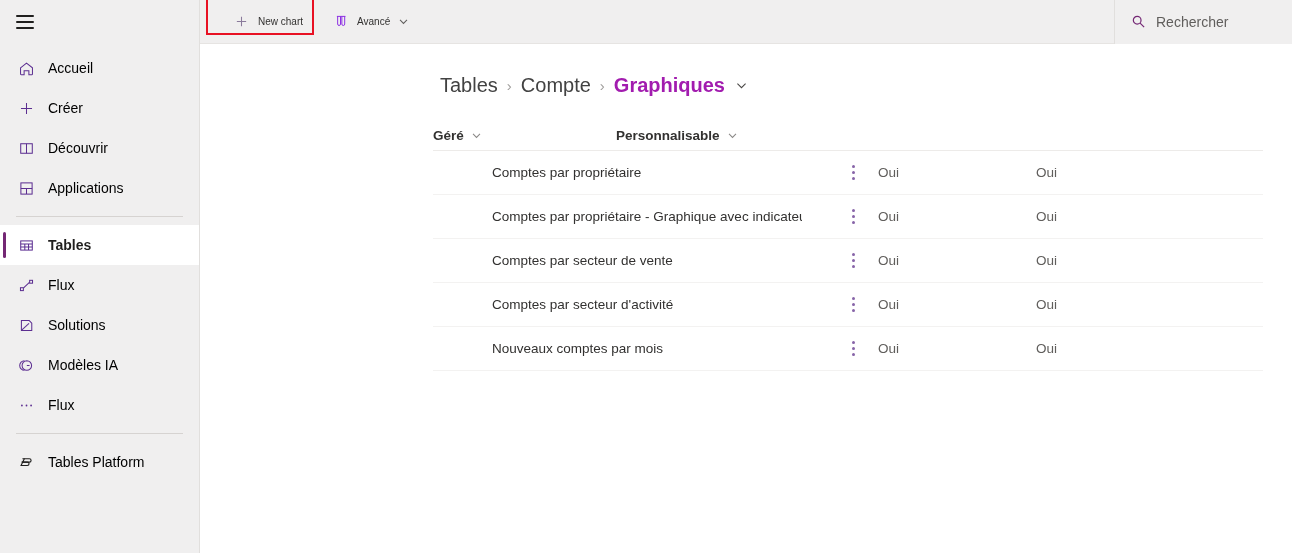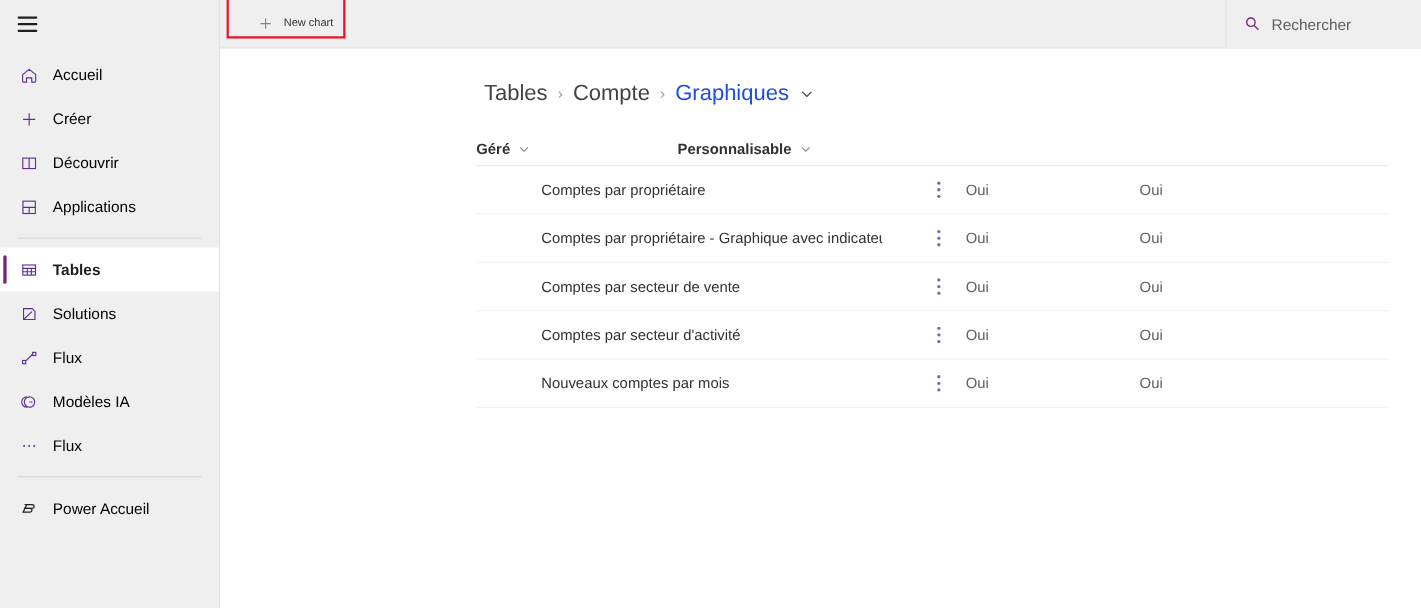--- a/index.html
+++ b/index.html
@@ -112,21 +112,21 @@
 
   
   .content { flex: 1 1 auto; background: #ffffff; overflow: hidden; }
 
   .breadcrumb {
     display: flex; align-items: center;
     padding: 30px 0 0 240px;
     font-size: 20px; color: #424242;
   }
   .crumb { cursor: pointer; color: #424242; font-weight: 400; }
-  .crumb.current { color: #1d4ed8; font-weight: 400; cursor: default; }
+  .crumb.current { color: #a21caf; font-weight: 700; cursor: default; }
   .crumb-sep { margin: 0 9px; color: #a19f9d; font-size: 15px; display:flex; align-items:center; }
   .crumb-chev { margin-left: 10px; color: #484644; display: flex; align-items: center; cursor: pointer; }
 
   
   .table-area { margin-top: 24px; padding: 0 0 0 233px; padding-right: 29px; }
   .thead {
     display: flex; align-items: center;
     height: 30px;
     border-bottom: 1px solid #edebe9;
     font-size: 13.5px; font-weight: 700; color: #323130;
@@ -228,36 +228,36 @@
             <rect x="3.2" y="4.6" width="13.6" height="10.8"></rect>
             <path d="M3.2 8.2h13.6M3.2 11.8h13.6M8 8.2v7.2M12.4 8.2v7.2"></path>
           </svg>
         </span>
         <span class="nav-label">Tables</span>
       </div>
 
       <div class="nav-item">
         <span class="nav-icon">
           <svg width="17" height="17" viewBox="0 0 20 20" fill="none" stroke="#5c2e91" stroke-width="1.2">
-            <path d="M4 4.2h9.2l3 3v8.6H4z"></path>
-            <path d="M4 15.8 13 7.4"></path>
-          </svg>
-        </span>
-        <span class="nav-label">Solutions</span>
-      </div>
-
-      <div class="nav-item">
-        <span class="nav-icon">
-          <svg width="17" height="17" viewBox="0 0 20 20" fill="none" stroke="#5c2e91" stroke-width="1.2">
             <rect x="2.9" y="12.6" width="3.4" height="3.4"></rect>
             <rect x="13.7" y="3.9" width="3.4" height="3.4"></rect>
             <path d="M6.6 12.8 13.4 6.2"></path>
           </svg>
         </span>
         <span class="nav-label">Flux</span>
+      </div>
+
+      <div class="nav-item">
+        <span class="nav-icon">
+          <svg width="17" height="17" viewBox="0 0 20 20" fill="none" stroke="#5c2e91" stroke-width="1.2">
+            <path d="M4 4.2h9.2l3 3v8.6H4z"></path>
+            <path d="M4 15.8 13 7.4"></path>
+          </svg>
+        </span>
+        <span class="nav-label">Solutions</span>
       </div>
 
       <div class="nav-item">
         <span class="nav-icon">
           <svg width="17" height="17" viewBox="0 0 20 20" fill="none" stroke="#5c2e91" stroke-width="1.2">
             <path d="M7.6 4.4a5.6 5.6 0 0 0 0 11.2"></path>
             <path d="M10.4 4.4a5.6 5.6 0 0 1 0 11.2 5.6 5.6 0 0 1 0-11.2z"></path>
             <path d="M10.4 10h3.2"></path>
           </svg>
         </span>
@@ -277,21 +277,21 @@
 
       <div class="nav-divider"></div>
 
       <div class="nav-item">
         <span class="nav-icon">
           <svg width="17" height="17" viewBox="0 0 20 20" fill="none" stroke="#201f1e" stroke-width="1.3">
             <path d="M5.2 5.6h8.2a2 2 0 0 1 0 4H4.4"></path>
             <path d="M4.4 9.6h6.6a2 2 0 0 1 0 4H3.6l4-8.4"></path>
           </svg>
         </span>
-        <span class="nav-label">Power Accueil</span>
+        <span class="nav-label">Tables Platform</span>
       </div>
 
     </div>
   </div>
 
   <div class="right">
 
     <div class="commandbar">
 
       <div class="cmd-new-wrap">
@@ -299,20 +299,36 @@
           <span class="cmd-icon">
             <svg width="15" height="15" viewBox="0 0 20 20" stroke="#8a7a9b" stroke-width="1.4">
               <path d="M10 3.8v12.4M3.8 10h12.4"></path>
             </svg>
           </span>
           <span>New chart</span>
         </button>
         <div class="highlight-box"></div>
       </div>
 
+      <button class="cmd-btn">
+        <span class="cmd-icon cmd-advanced">
+          <svg width="15" height="15" viewBox="0 0 20 20" fill="none" stroke="#8a2be2" stroke-width="1.3">
+            <path d="M6.2 3.2v10.2a1.9 1.9 0 1 0 3.8 0V3.2"></path>
+            <path d="M5.2 3.2h5.8"></path>
+            <path d="M11.8 3.2v10.2a1.9 1.9 0 1 0 3.8 0V3.2"></path>
+            <path d="M10.8 3.2h5.8"></path>
+          </svg>
+        </span>
+        <span>Avancé</span>
+        <span class="chev">
+          <svg width="11" height="11" viewBox="0 0 12 12" fill="none" stroke="#605e5c" stroke-width="1.1">
+            <path d="M2.2 4.3 6 8.1l3.8-3.8"></path>
+          </svg>
+        </span>
+      </button>
 
       <div class="search-wrap">
         <span class="search-icon">
           <svg width="15" height="15" viewBox="0 0 16 16" fill="none" stroke="#742774" stroke-width="1.3">
             <circle cx="6.6" cy="6.6" r="4.1"></circle>
             <path d="M9.7 9.7 14 14"></path>
           </svg>
         </span>
         <input class="search-input" type="text" placeholder="Rechercher" style="">
       </div>

